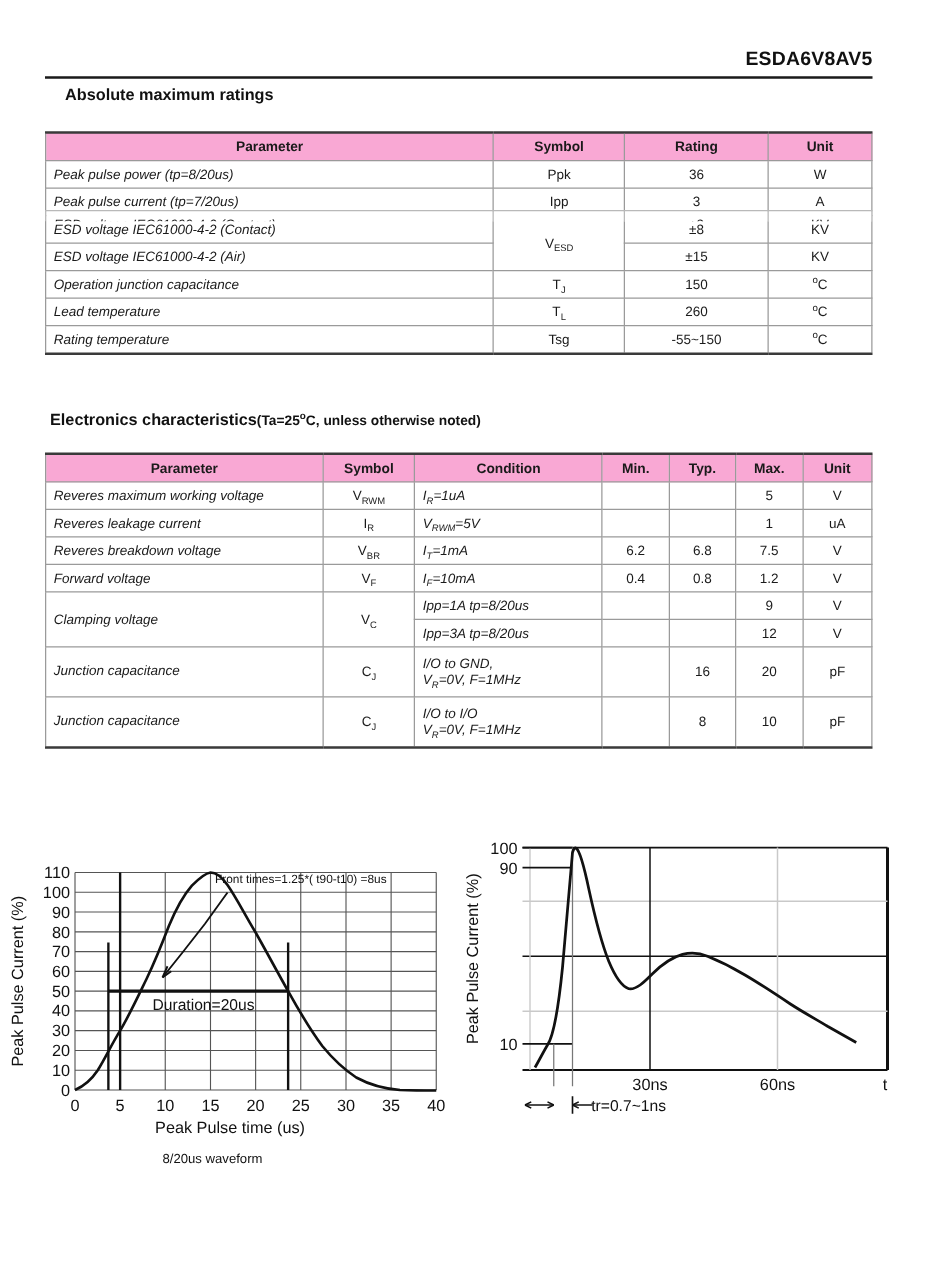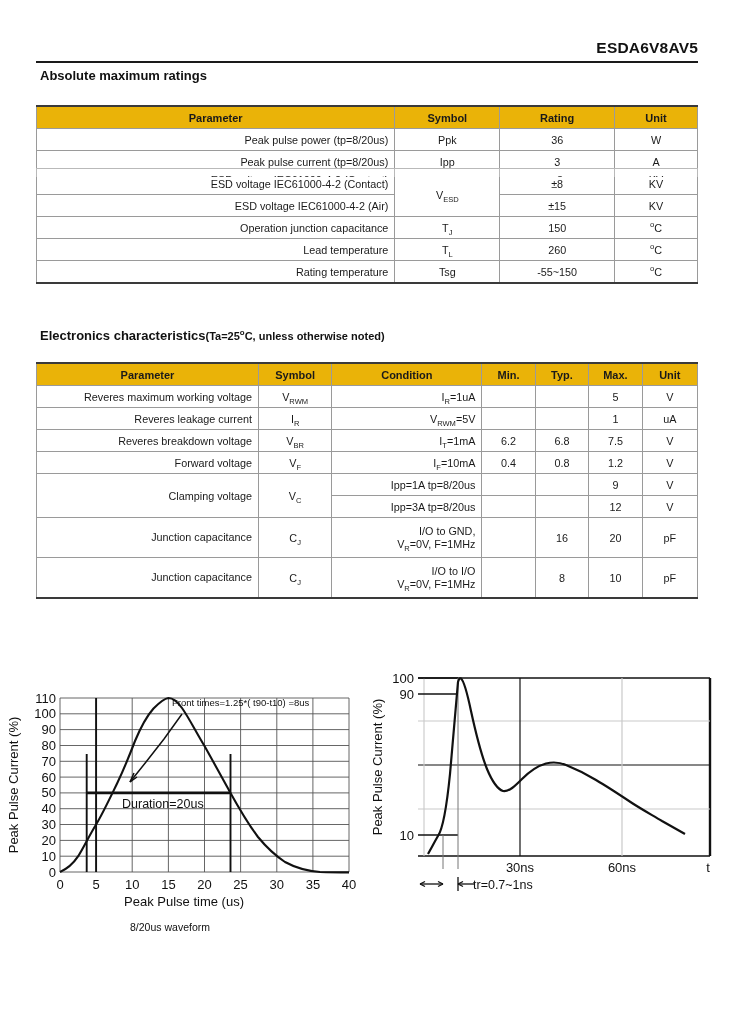--- a/index.html
+++ b/index.html
@@ -30,28 +30,28 @@
     font-size:10.8px;color:#1a1a1a;background:#fff;
   }
   table.dt th,table.dt td{
     border:1px solid #9a9a9a;
     padding:0 6px;
     font-weight:normal;
     vertical-align:middle;
     background:#fff;
   }
   table.dt thead th{
-    background:#eab308;
+    background:#f9a8d4;
     font-weight:bold;
     text-align:center;
     height:21px;
     font-size:11px;
   }
   table.dt tbody td{height:21px;}
-  .tl{text-align:right;}
+  .tl{text-align:left;font-style:italic;}
   .tc{text-align:center;}
   .outer-top{border-top:2px solid #3a3a3a !important;}
   .outer-bot{border-bottom:2px solid #3a3a3a !important;}
   .two-line{line-height:13px;padding-top:3px;padding-bottom:3px;}
 
   
   .ghost-wrap{
     position:absolute;left:36px;top:168px;width:662px;height:9px;
     overflow:hidden;pointer-events:none;
   }
@@ -72,21 +72,21 @@
 </head>
 <body>
 
 <div class="page">
 
   <div class="doc-header">
     <div class="doc-title">ESDA6V8AV5</div>
     <div class="doc-rule"></div>
   </div>
 
-  <div class="sec-h" style="left:40px;top:68px;text-align:center;">
+  <div class="sec-h" style="left:52px;top:68px;text-align:center;">
     <span>Absolute maximum ratings</span>
   </div>
 
   <table class="dt" id="tbl-abs" style="left:36px;top:105px;width:662px;">
     <colgroup>
       <col style="width:359px">
         <col style="width:105px">
         <col style="width:115px">
         <col style="width:83px">
     </colgroup>
@@ -99,21 +99,21 @@
       </tr>
     </thead>
     <tbody id="abs-body">
         <tr>
           <td class="tl">Peak pulse power (tp=8/20us)</td>
           <td class="tc">Ppk</td>
           <td class="tc">36</td>
           <td class="tc">W</td>
         </tr>
         <tr>
-          <td class="tl">Peak pulse current (tp=8/20us)</td>
+          <td class="tl">Peak pulse current (tp=7/20us)</td>
           <td class="tc">Ipp</td>
           <td class="tc">3</td>
           <td class="tc">A</td>
         </tr>
         <tr>
           <td class="tl">ESD voltage IEC61000-4-2 (Contact)</td>
           <td class="tc" rowspan="2">V<span class="sub-i">ESD</span></td>
           <td class="tc">±8</td>
           <td class="tc">KV</td>
         </tr>

